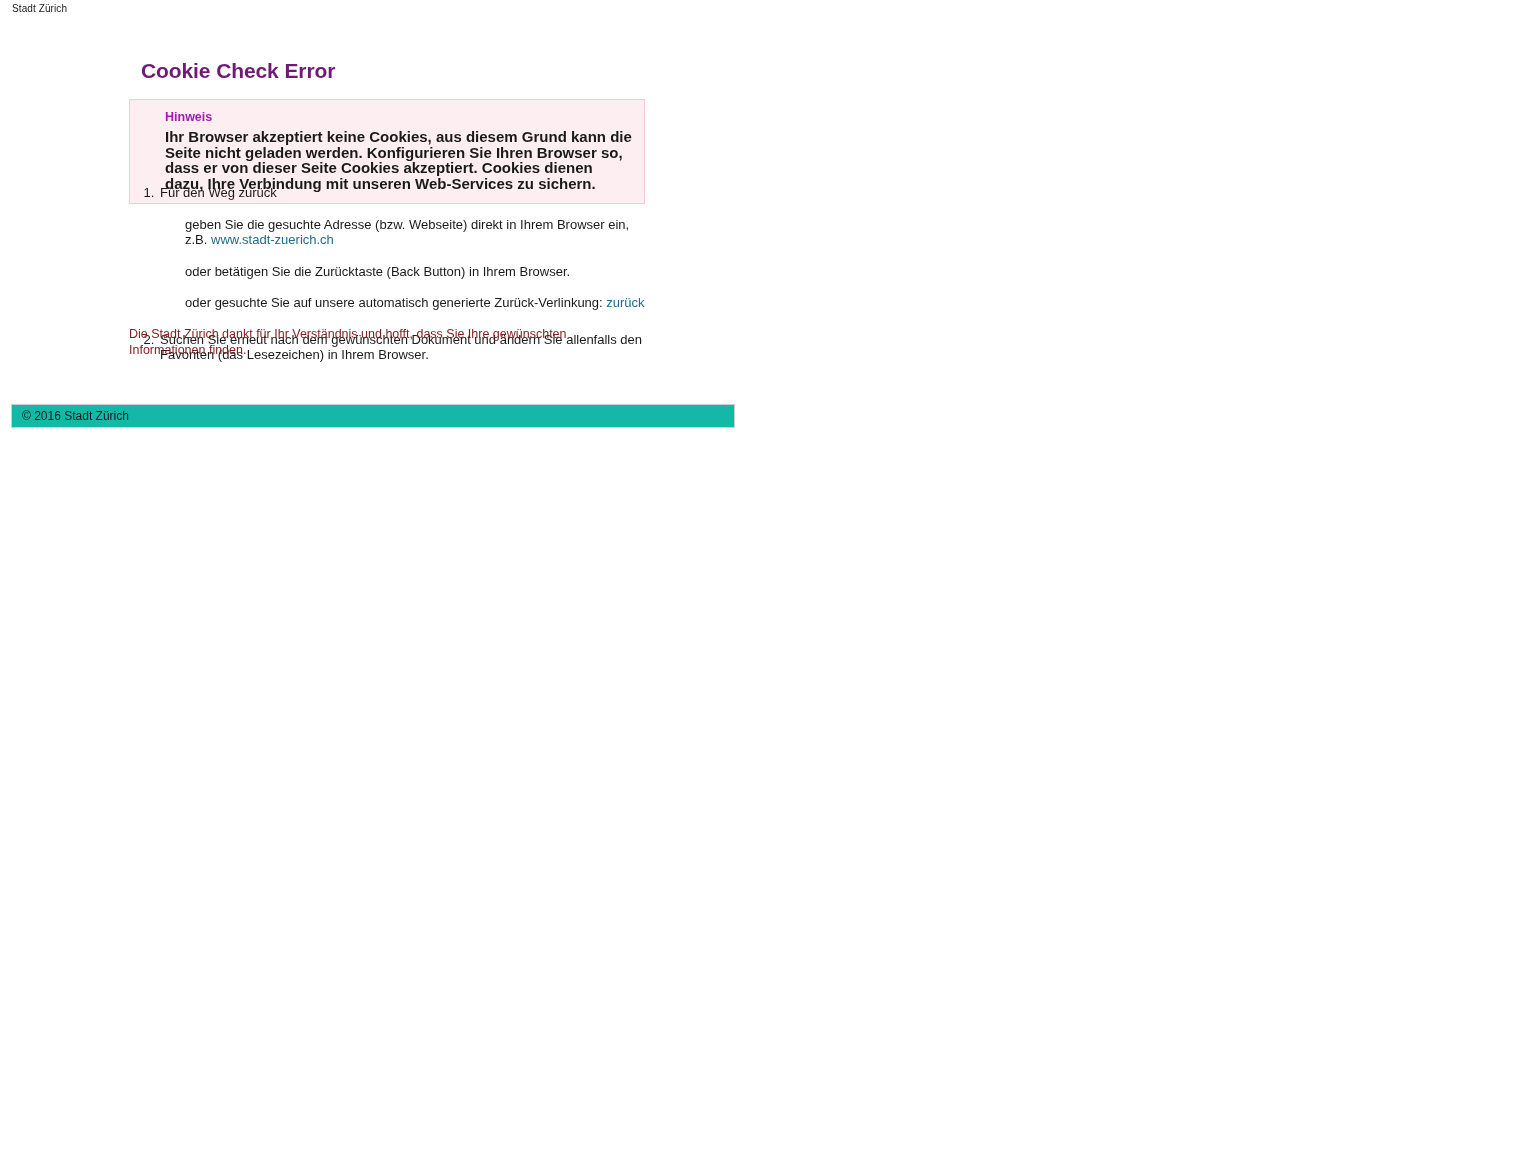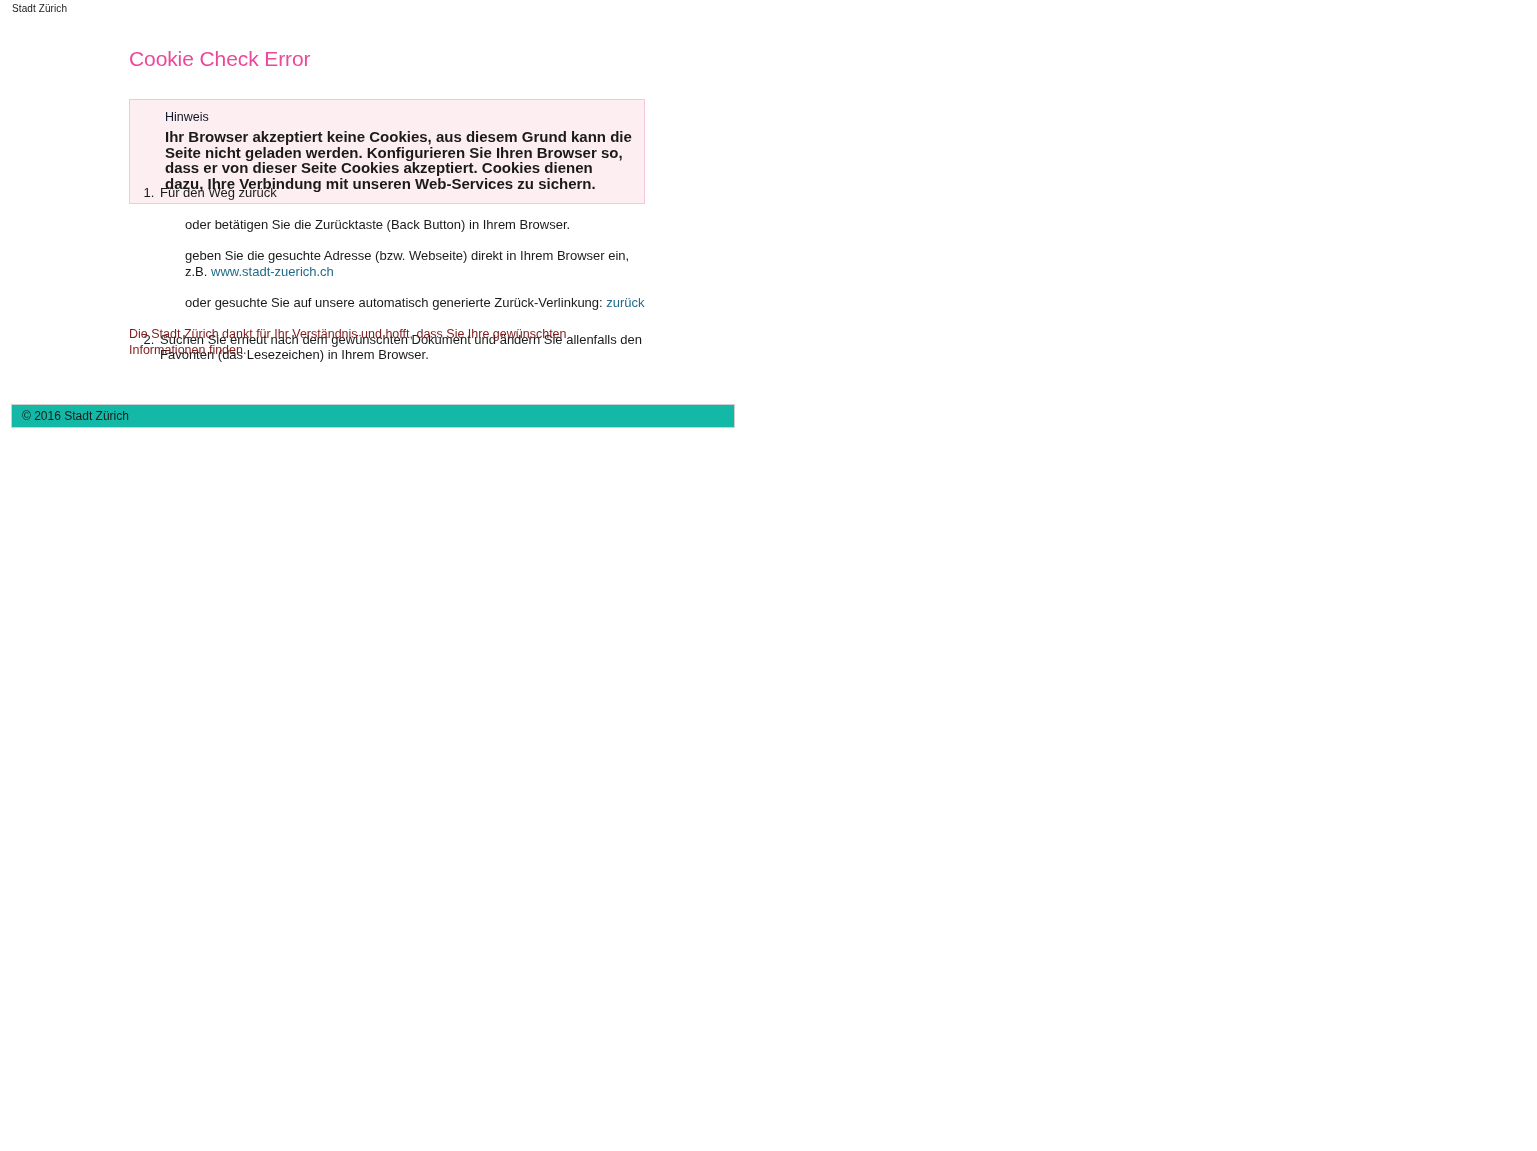--- a/index.html
+++ b/index.html
@@ -24,42 +24,42 @@
     letter-spacing: 0.1px;
   }
   .page-wrap {
     position: absolute;
     top: 0;
     left: 0;
     width: 760px;
   }
   h1.page-title {
     font-size: 21px;
-    font-weight: normal;
-    color: #ec4899;
-    margin: 0;
+    font-weight: bold;
+    color: #701a75;
+    margin: 12px;
     position: absolute;
     top: 47px;
     left: 129px;
     letter-spacing: -0.1px;
   }
   .notice-box {
     position: absolute;
     top: 99px;
     left: 129px;
     width: 516px;
     border: 1px solid #f2c9d4;
     background: #fdeef1;
     padding: 9px 0 12px 0;
     box-sizing: border-box;
   }
   .notice-title {
     font-size: 12.5px;
-    font-weight: normal;
-    color: #0f172a;
+    font-weight: bold;
+    color: #a21caf;
     margin: 0 0 4px 35px;
     line-height: 16px;
   }
   .notice-text {
     font-size: 15px;
     font-weight: bold;
     color: #1a1a1a;
     margin: 0 10px 0 35px;
     line-height: 15.6px;
   }
@@ -128,25 +128,25 @@
 
   <div class="notice-box">
     <div class="notice-title">Hinweis</div>
     <div class="notice-text">Ihr Browser akzeptiert keine Cookies, aus diesem Grund kann die Seite nicht geladen werden. Konfigurieren Sie Ihren Browser so, dass er von dieser Seite Cookies akzeptiert. Cookies dienen dazu, Ihre Verbindung mit unseren Web-Services zu sichern.</div>
   </div>
 
   <div class="instructions">
     <ol class="steps">
       <li>
         <span>Für den Weg zurück</span>
-        <div class="sub-block">oder betätigen Sie die Zurücktaste (Back Button) in Ihrem Browser.</div>
         <div class="sub-block">
           <div>geben Sie die gesuchte Adresse (bzw. Webseite) direkt in Ihrem Browser ein,</div>
           <div><span>z.B. </span><a class="link" href="#">www.stadt-zuerich.ch</a></div>
         </div>
+        <div class="sub-block">oder betätigen Sie die Zurücktaste (Back Button) in Ihrem Browser.</div>
         <div class="sub-block"><span>oder gesuchte Sie auf unsere automatisch generierte Zurück-Verlinkung: </span><a class="link" href="#">zurück</a></div>
       </li>
       <li>
         <span>Suchen Sie erneut nach dem gewünschten Dokument und ändern Sie allenfalls den Favoriten (das Lesezeichen) in Ihrem Browser.</span>
       </li>
     </ol>
   </div>
 
   <div class="closing">Die Stadt Zürich dankt für Ihr Verständnis und hofft, dass Sie Ihre gewünschten Informationen finden.</div>
 

